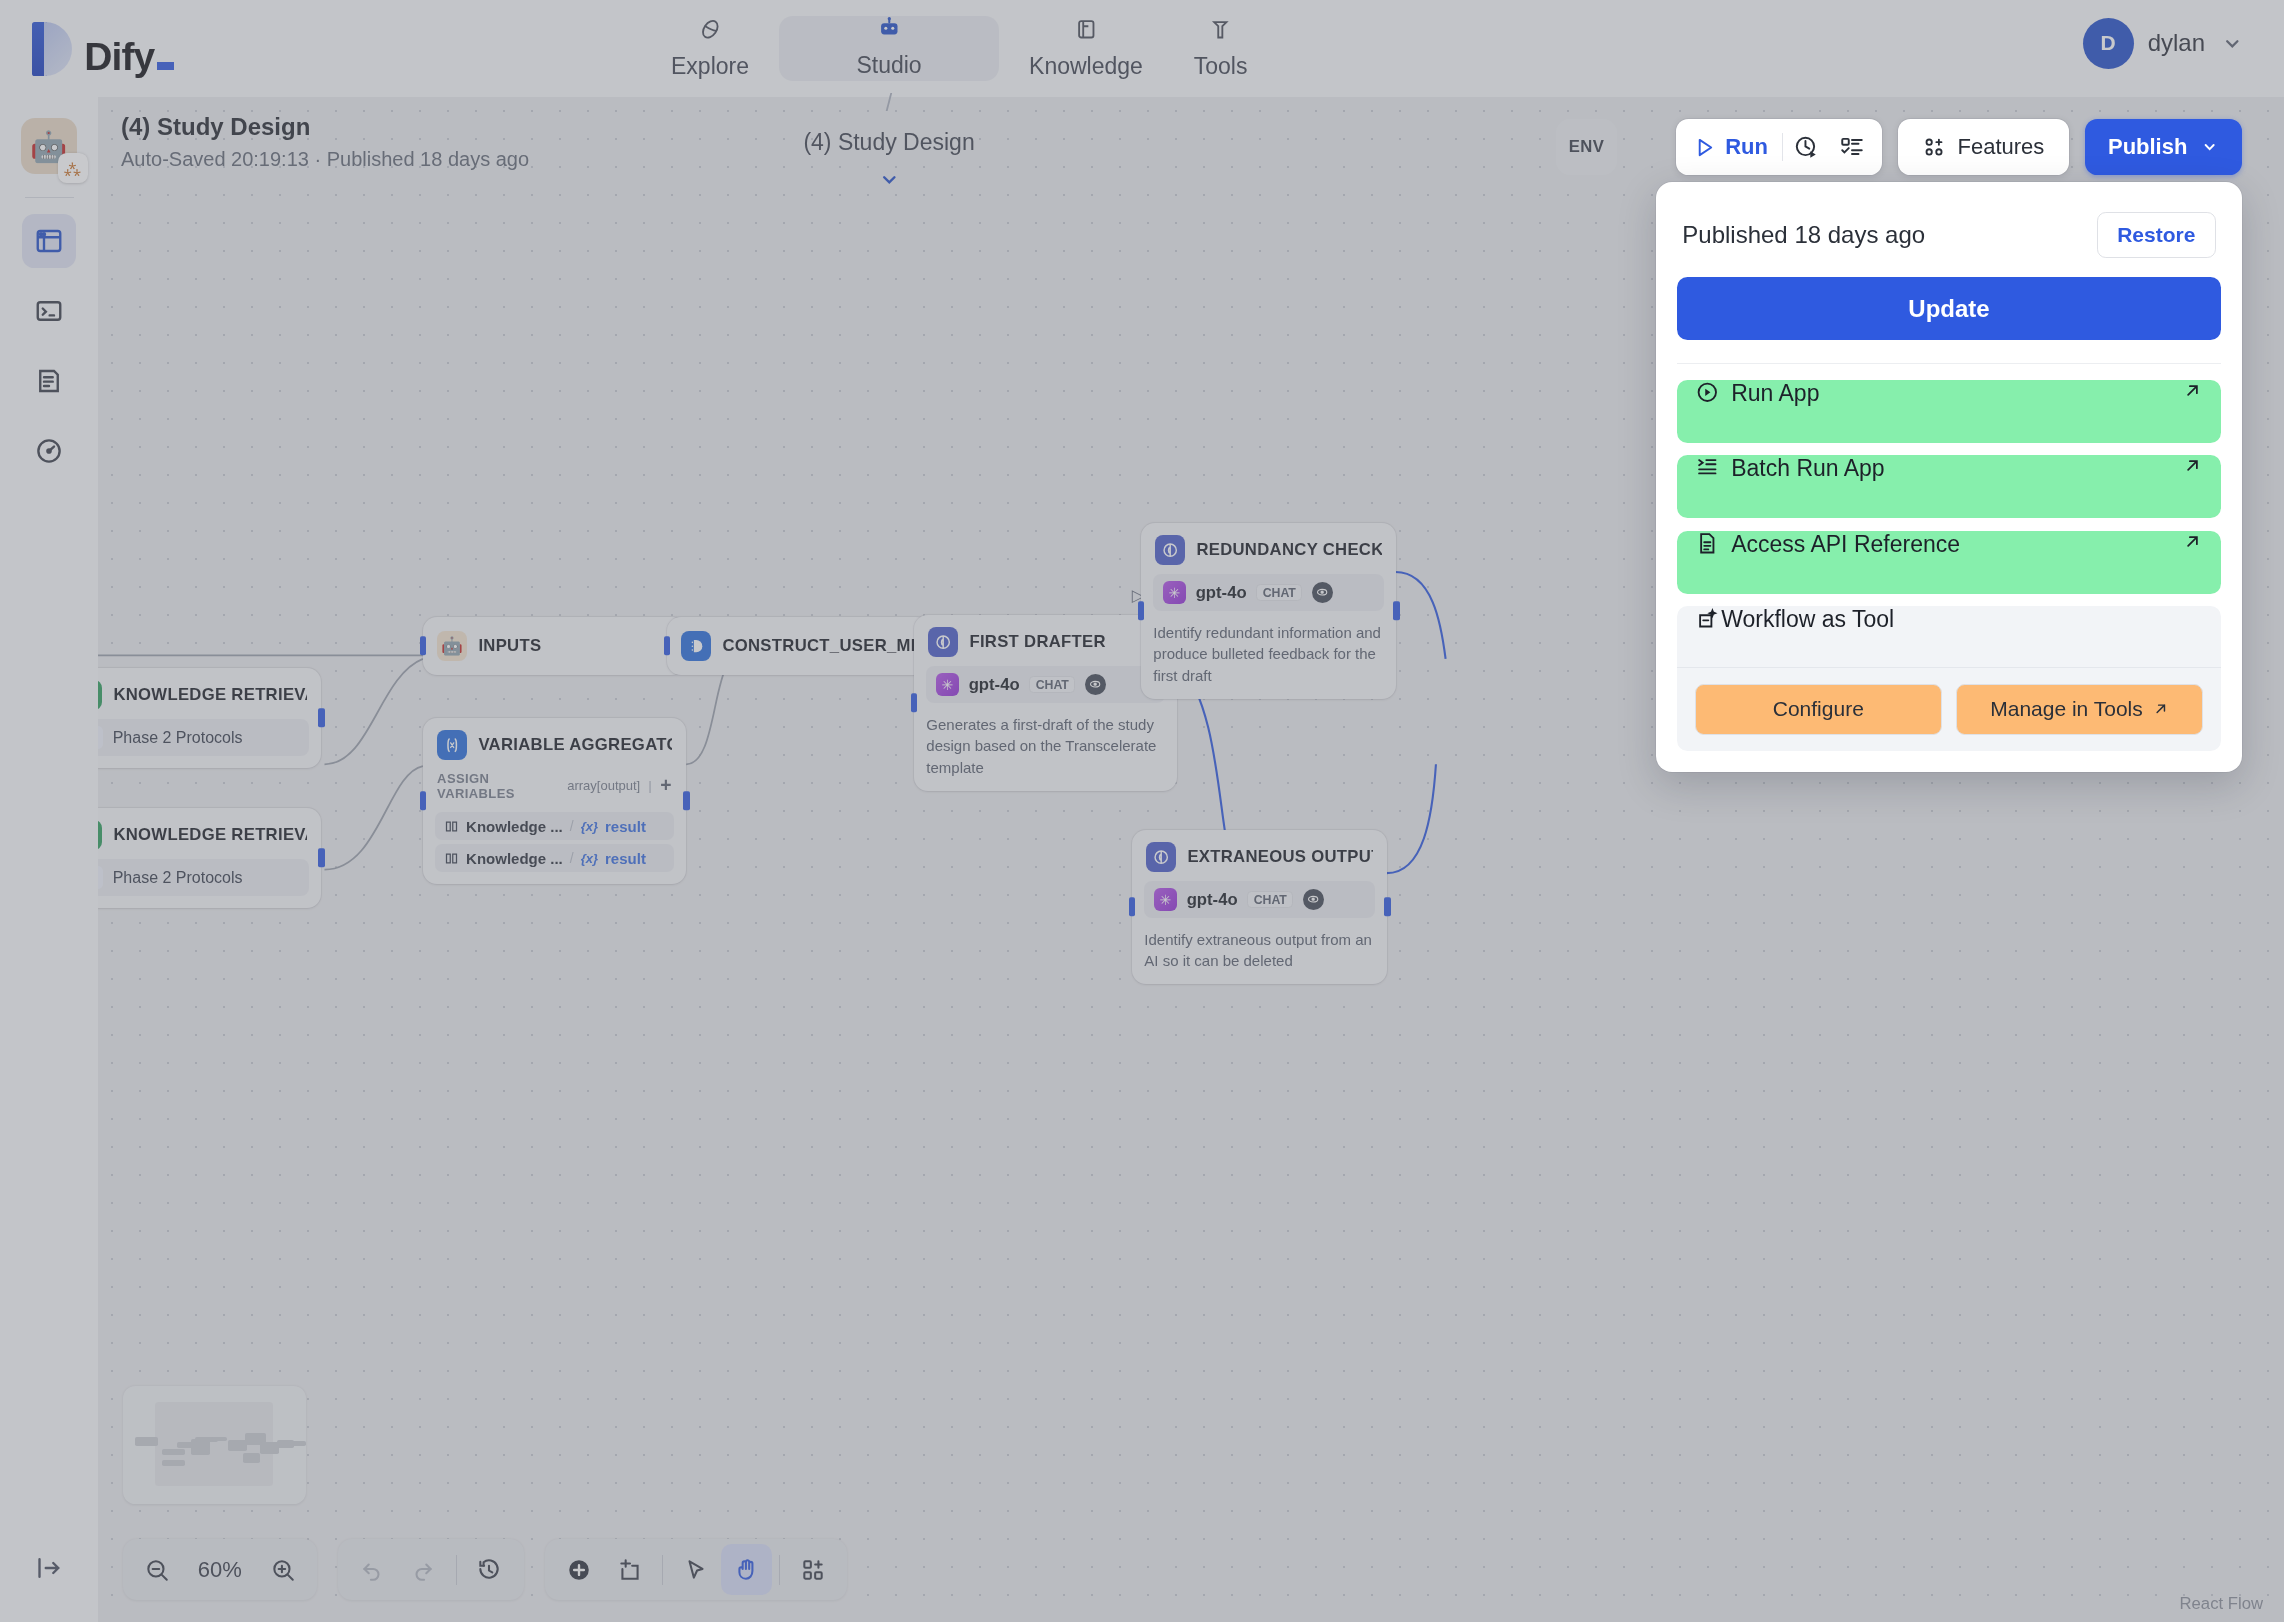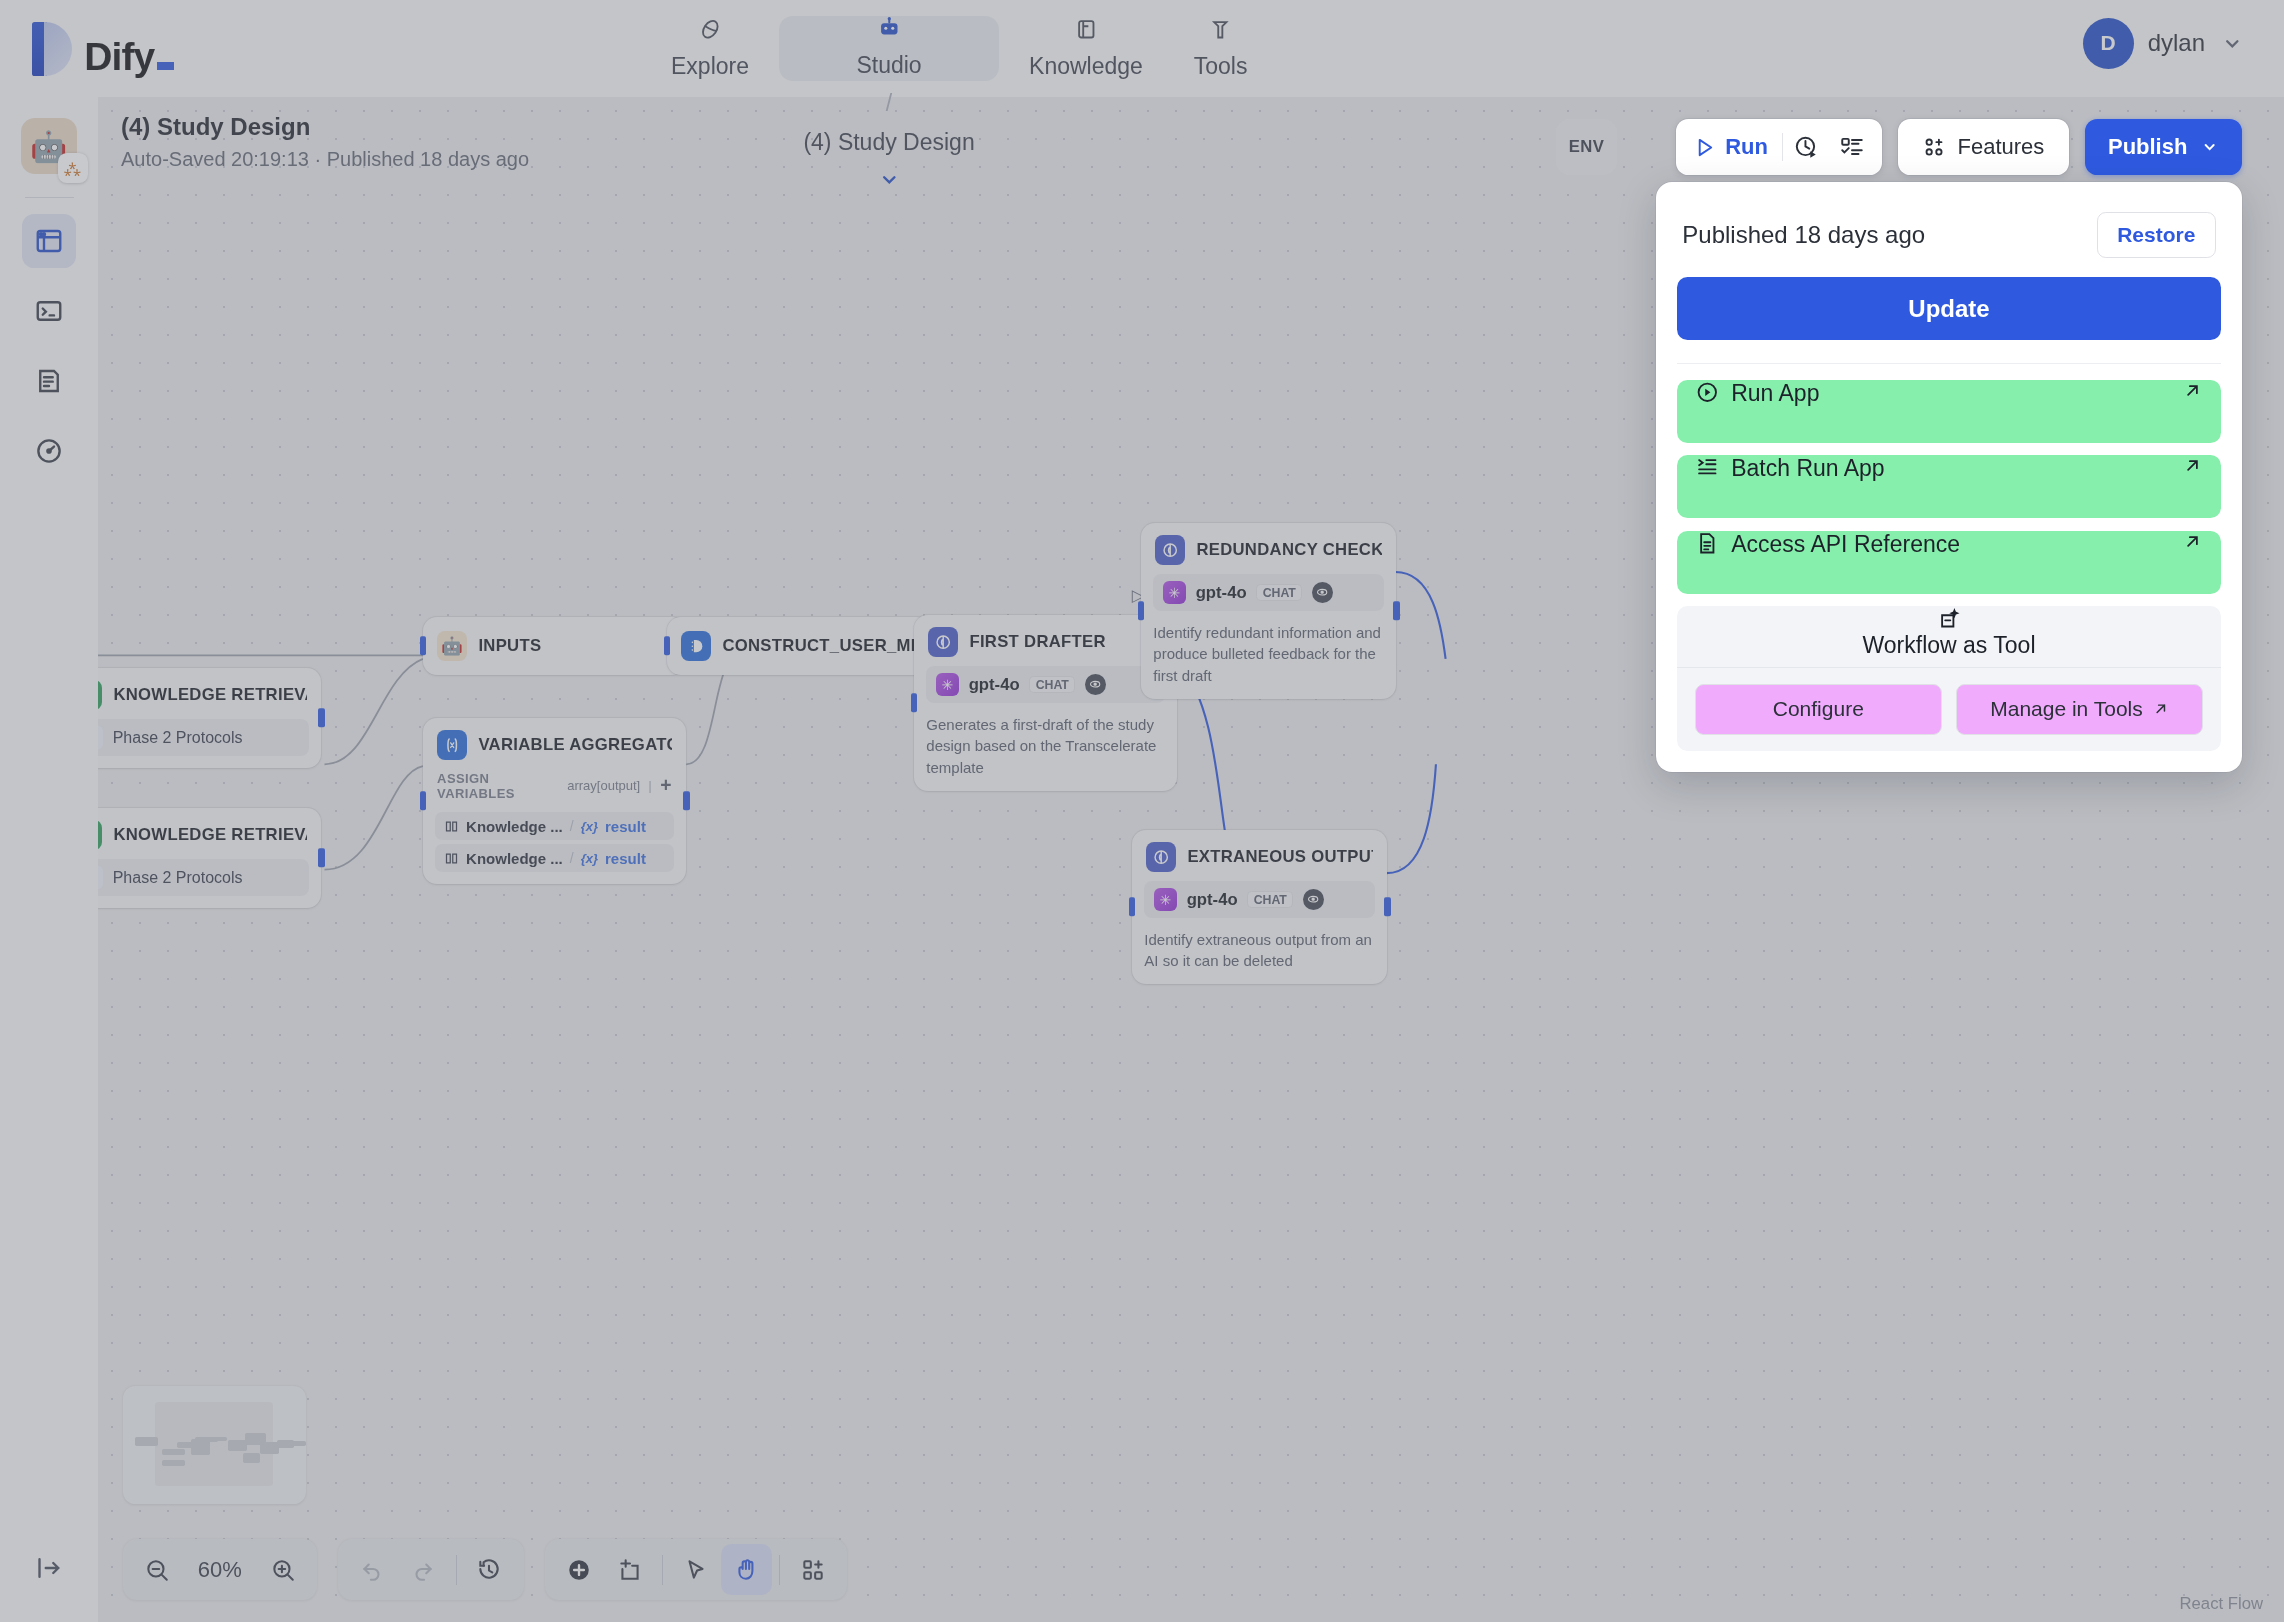--- a/index.html
+++ b/index.html
@@ -171,26 +171,26 @@
       color:#2f5ae0; font-size:21px; font-weight:600; cursor:pointer; }
   .btn-update { margin-top:19.3px; width:100%; height:63px; border-radius:10.5px; background:#2f5ae0; border:0; color:#fff;
       font-size:24px; font-weight:600; cursor:pointer; }
   .panel-div { height:0.9px; background:#eceef1; margin:23px 0 16px; }
   .mitem { display:flex; gap:12px; height:63px; border-radius:10.5px; background:#86efac;
       padding:0 17.6px; margin-bottom:12.3px; cursor:pointer; }
   .mitem svg.lead { width:24.6px; height:24.6px; flex:0 0 auto; }
   .mitem .mlabel { font-size:23px; color:#1d2129; }
   .mitem .arrow { margin-left:auto; width:21px; height:21px; }
   .waT { background:#f2f4f7; border-radius:10.5px; padding:0; margin-top:3.5px; }
-  .waT-head { display:flex; align-items:center; gap:2px; height:61px; padding:0 17.6px;flex-direction:column; }
+  .waT-head { display:flex; align-items:flex-start; gap:2px; height:61px; padding:0 17.6px; }
   .waT-head svg { width:24.6px; height:24.6px; }
   .waT-title { font-size:23px; color:#1d2129; font-weight:500; }
   .waT-line { height:0.9px; background:#e4e7ec; }
   .waT-btns { display:flex; gap:14px; padding:16px 17.6px; }
-  .waT-btn { flex:1; height:51px; border-radius:8.8px; background:#f0abfc; border:0.9px solid #dfe1e6; color:#2b3039;
+  .waT-btn { flex:1; height:51px; border-radius:8.8px; background:#fdba74; border:0.9px solid #dfe1e6; color:#2b3039;
       font-size:21px; display:flex; align-items:center; justify-content:center; gap:8.8px; cursor:pointer; }
   .waT-btn svg { width:17.6px; height:17.6px; }
 </style>
 </head>
 <body>
 
 <div id="app">
 
   <div class="header">
     <div class="logo-wrap">

